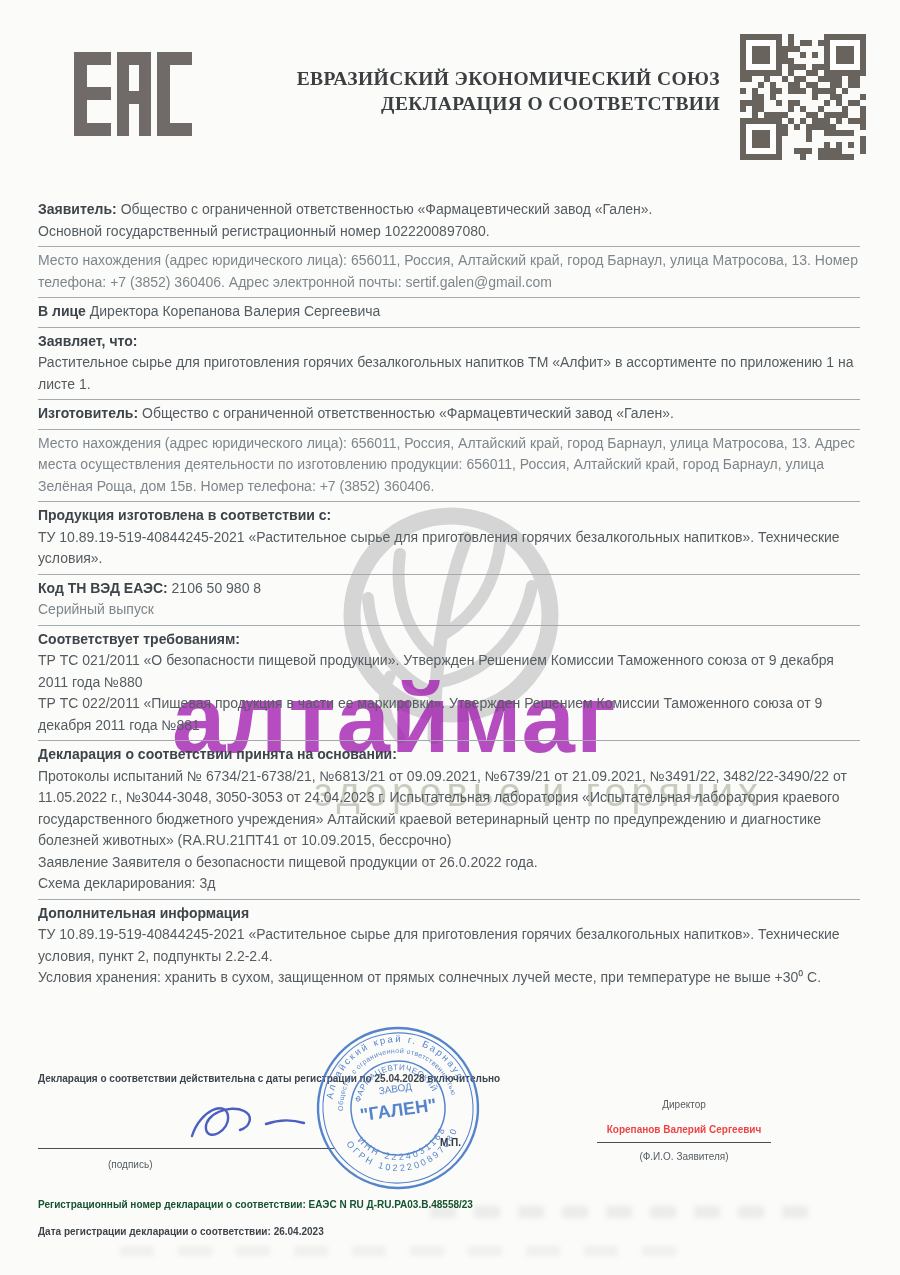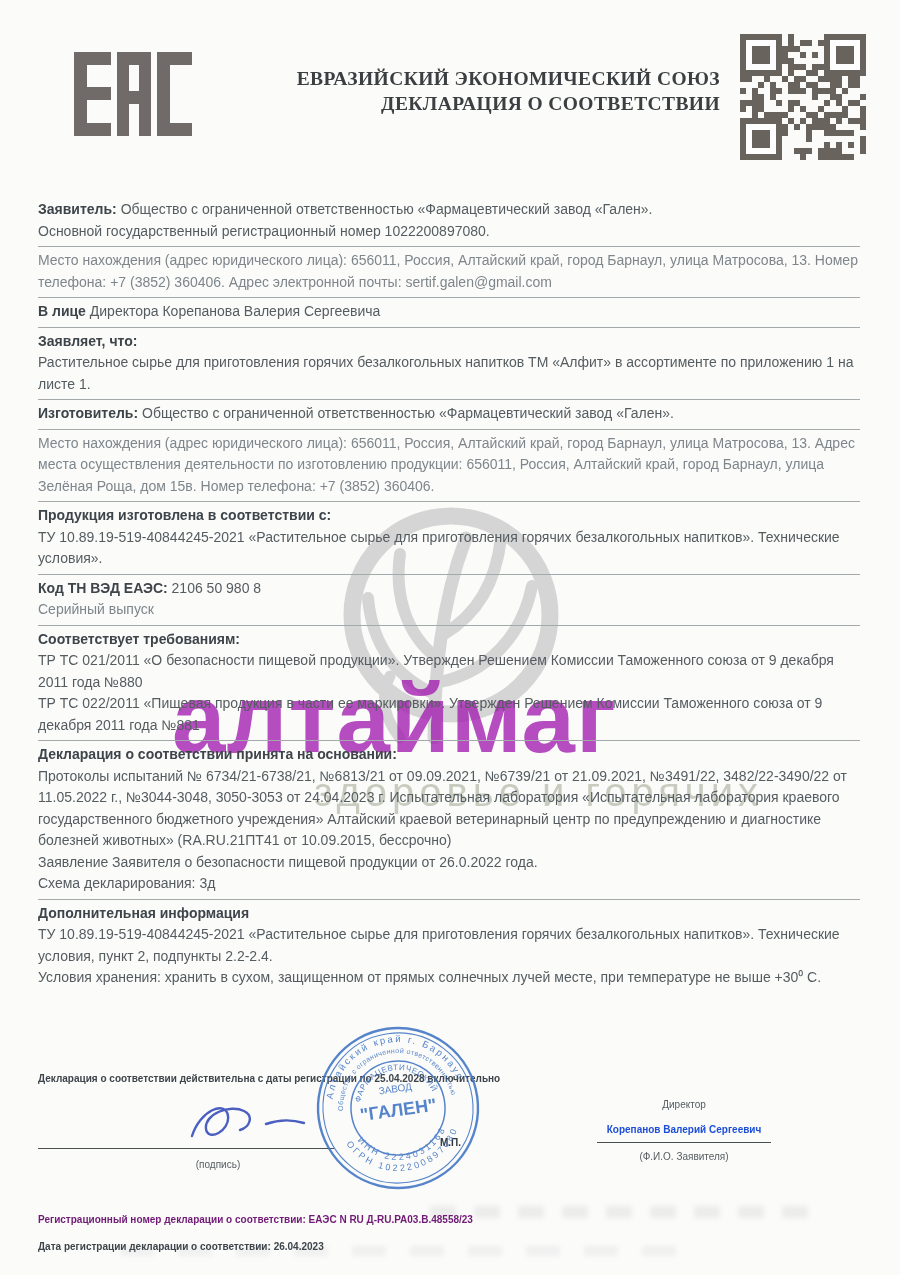--- a/index.html
+++ b/index.html
@@ -32,27 +32,27 @@
   b.lead{color:#3e454a;font-weight:700;}
   b.blk{display:block;color:#3e454a;font-weight:700;}
   .dim{color:#7e868b;}
   
   .bottom{position:absolute;left:38px;width:822px;top:1058px;z-index:1;
           color:#555c60;font-size:10px;line-height:22px;}
   .validity{padding-top:10px;font-weight:700;color:#3e454a;}
   .sigrow{position:relative;height:96px;}
   .sig-underline{position:absolute;left:0;top:58px;width:296px;border-bottom:1.5px solid #4a4f52;}
   .sig{position:absolute;left:140px;top:6px;}
-  .sign-caption{position:absolute;left:70px;top:64px;width:220px;text-align:center;}
+  .sign-caption{position:absolute;left:70px;top:64px;width:220px;text-align:left;}
   .mp{position:absolute;left:402px;top:42px;font-weight:700;color:#2f3539;}
   .rcol{position:absolute;left:470px;top:4px;width:352px;text-align:center;}
-  .dname{font-weight:700;color:#1d4ed8;border-bottom:1.5px solid #4a4f52;
+  .dname{font-weight:700;color:#ef4444;border-bottom:1.5px solid #4a4f52;
          display:inline-block;padding:1px 10px 1px;margin-top:2px;}
   .fio{margin-top:3px;}
-  .regline{margin-top:23px;font-weight:700;color:#701a75;}
+  .regline{margin-top:8px;font-weight:700;color:#14532d;}
   .dateline{margin-top:5px;font-weight:700;color:#3e454a;}
   
   .stamp{position:absolute;left:312px;top:1022px;z-index:2;opacity:.88;
          transform:rotate(-8deg);}
 </style>
 </head>
 <body>
 
 <div class="page">
 

